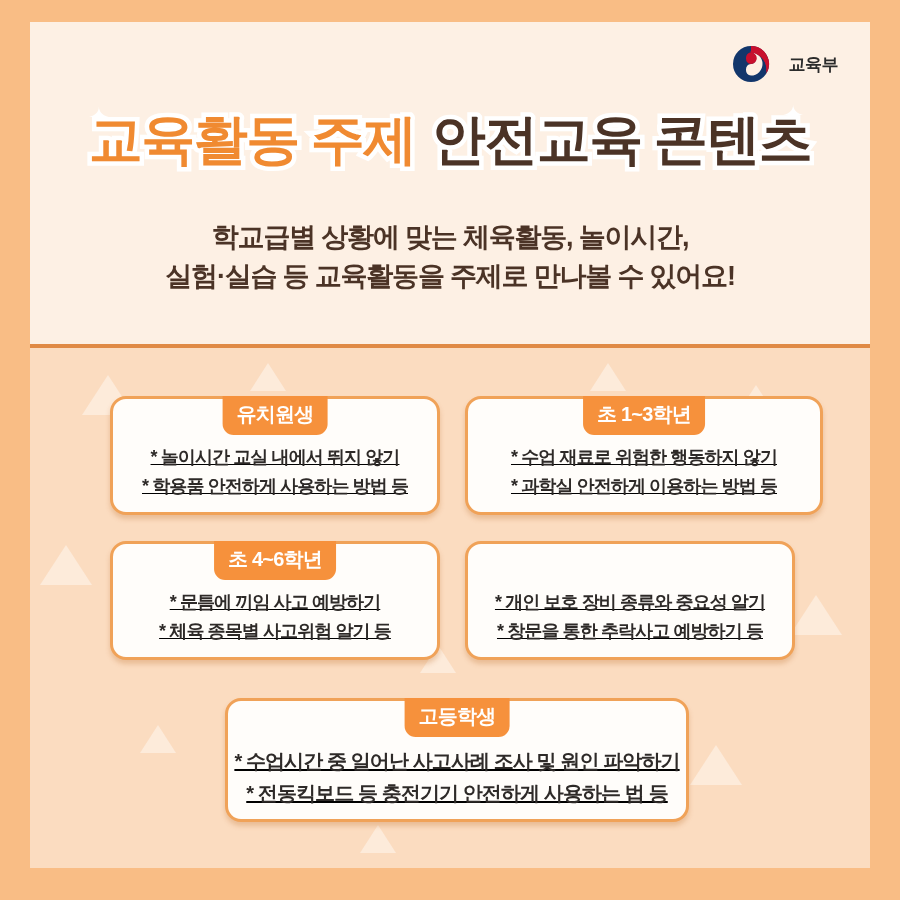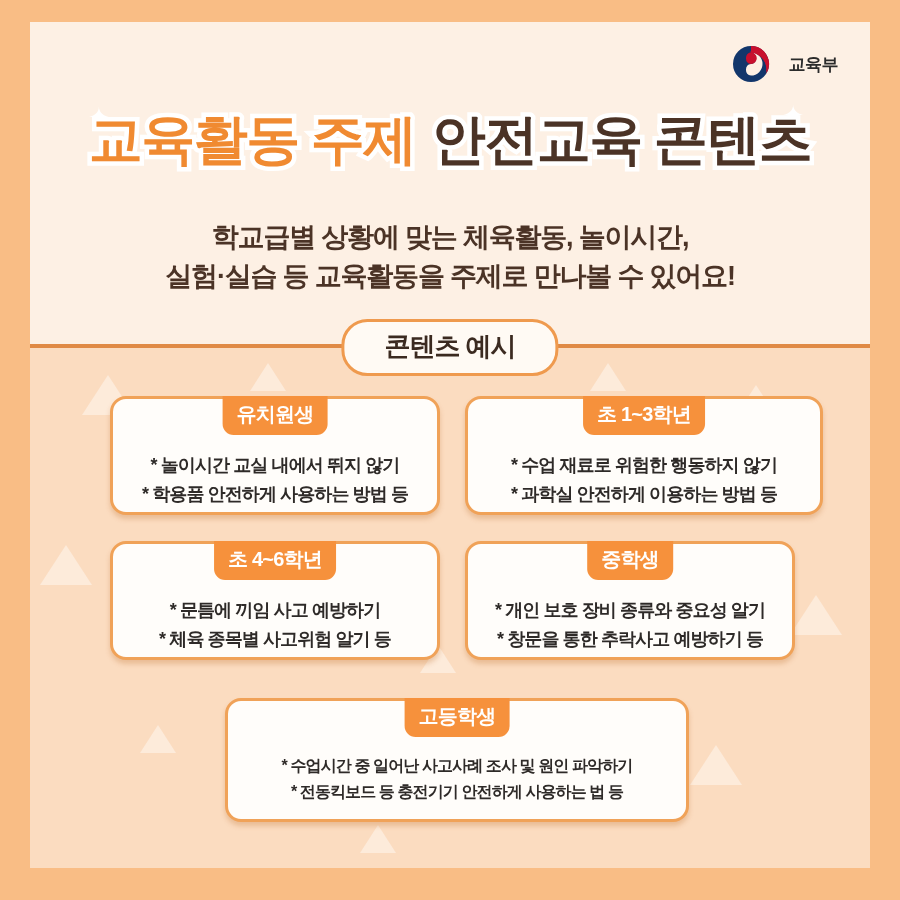--- a/index.html
+++ b/index.html
@@ -126,37 +126,38 @@
     top:-3px;
     background:#f6913c;
     color:#fff;
     font-size:20px;font-weight:bold;
     letter-spacing:-.8px;
     padding:5px 14px 7px;
     border-radius:0 0 11px 11px;
     white-space:nowrap;
   }
   .lines{
-    position:absolute;left:0;right:0;top:52px;
+    position:absolute;left:0;right:0;top:44px;
     text-align:center;
+    text-decoration:underline;
   }
   .line{
     font-size:18px;font-weight:bold;color:#2e2a28;
     letter-spacing:-.9px;
     line-height:1.62;
     white-space:nowrap;
   }
 
   
   #card-0{left:80px;  top:374px; width:330px; height:119px;}
   #card-1{left:435px; top:374px; width:358px; height:119px;}
   #card-2{left:80px;  top:519px; width:330px; height:119px;}
   #card-3{left:435px; top:519px; width:330px; height:119px;}
   #card-4{left:195px; top:676px; width:464px; height:124px;}
-  #card-4 .line{font-size:16px;}
+  #card-4 .line{font-size:20px;}
 </style>
 </head>
 <body>
 
 <div id="poster">
   <div class="panel">
 
     <div class="lower">
       <div class="tri" style="left:52px;  top:30px;"></div>
       <div class="tri sm" style="left:220px; top:18px;"></div>
@@ -186,21 +187,20 @@
       <span class="sparkle" style="right:66px;top:-6px;">✦</span>
       <span class="sparkle" style="right:104px;top:30px;font-size:18px;">✦</span>
       <span class="title"><span class="t-orange">교육활동 주제</span><span class="t-brown" style="margin-left:16px;">안전교육 콘텐츠</span></span>
     </div>
 
     <div class="subtitle">
       <div>학교급별 상황에 맞는 체육활동, 놀이시간,</div>
       <div>실험·실습 등 교육활동을 주제로 만나볼 수 있어요!</div>
     </div>
 
-    <div class="pill">콘텐츠 예시</div>
 
     <div class="card" id="card-0">
       <div class="badge">유치원생</div>
       <div class="lines">
         <div class="line">* 놀이시간 교실 내에서 뛰지 않기</div>
         <div class="line">* 학용품 안전하게 사용하는 방법 등</div>
       </div>
     </div>
 
     <div class="card" id="card-1">
@@ -213,21 +213,20 @@
 
     <div class="card" id="card-2">
       <div class="badge">초 4~6학년</div>
       <div class="lines">
         <div class="line">* 문틈에 끼임 사고 예방하기</div>
         <div class="line">* 체육 종목별 사고위험 알기 등</div>
       </div>
     </div>
 
     <div class="card" id="card-3">
-      <div class="badge">중학생</div>
       <div class="lines">
         <div class="line">* 개인 보호 장비 종류와 중요성 알기</div>
         <div class="line">* 창문을 통한 추락사고 예방하기 등</div>
       </div>
     </div>
 
     <div class="card" id="card-4">
       <div class="badge">고등학생</div>
       <div class="lines">
         <div class="line">* 수업시간 중 일어난 사고사례 조사 및 원인 파악하기</div>

